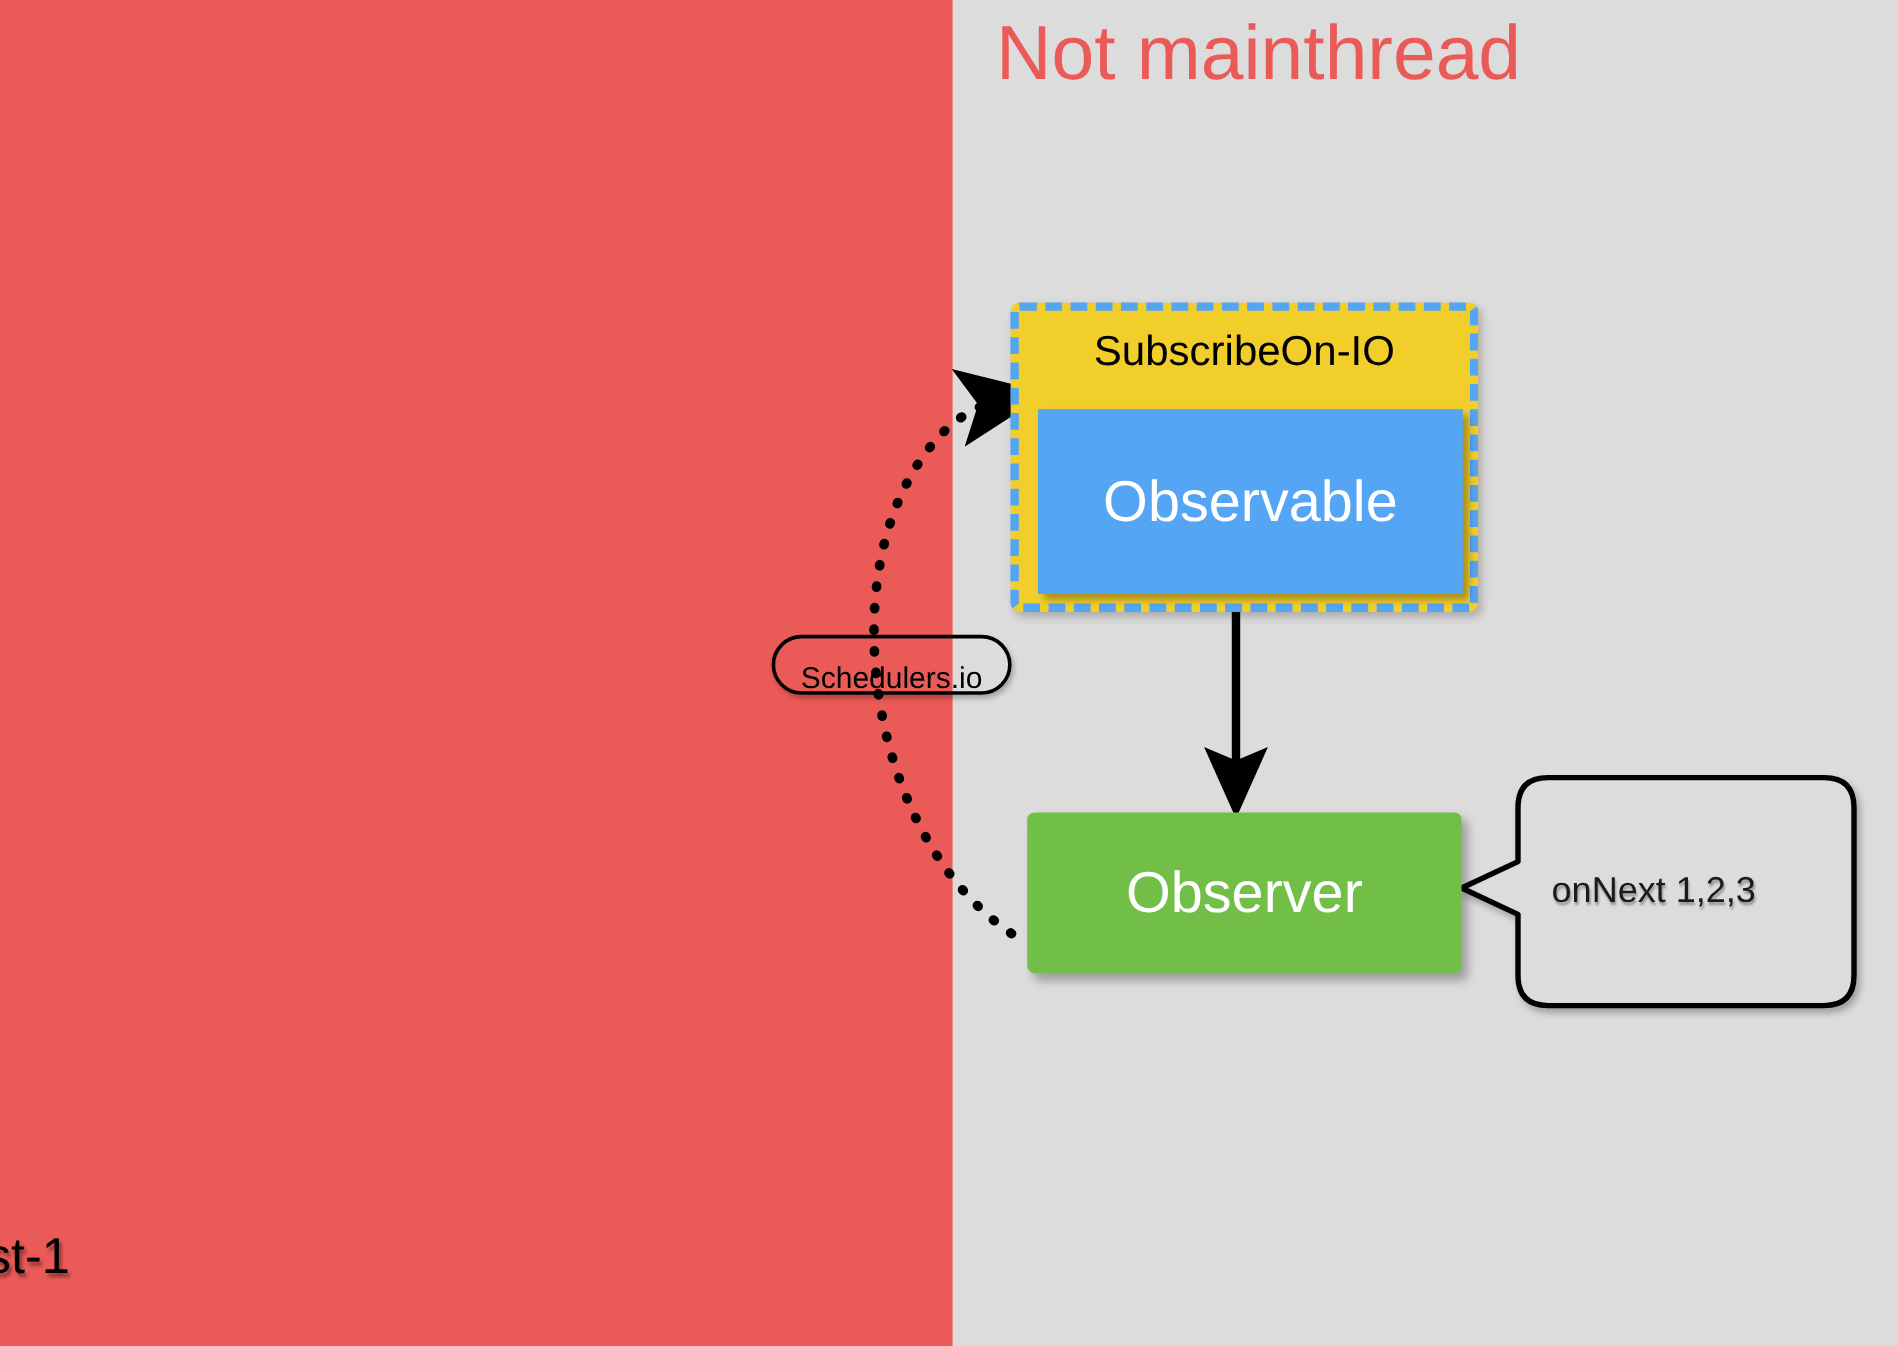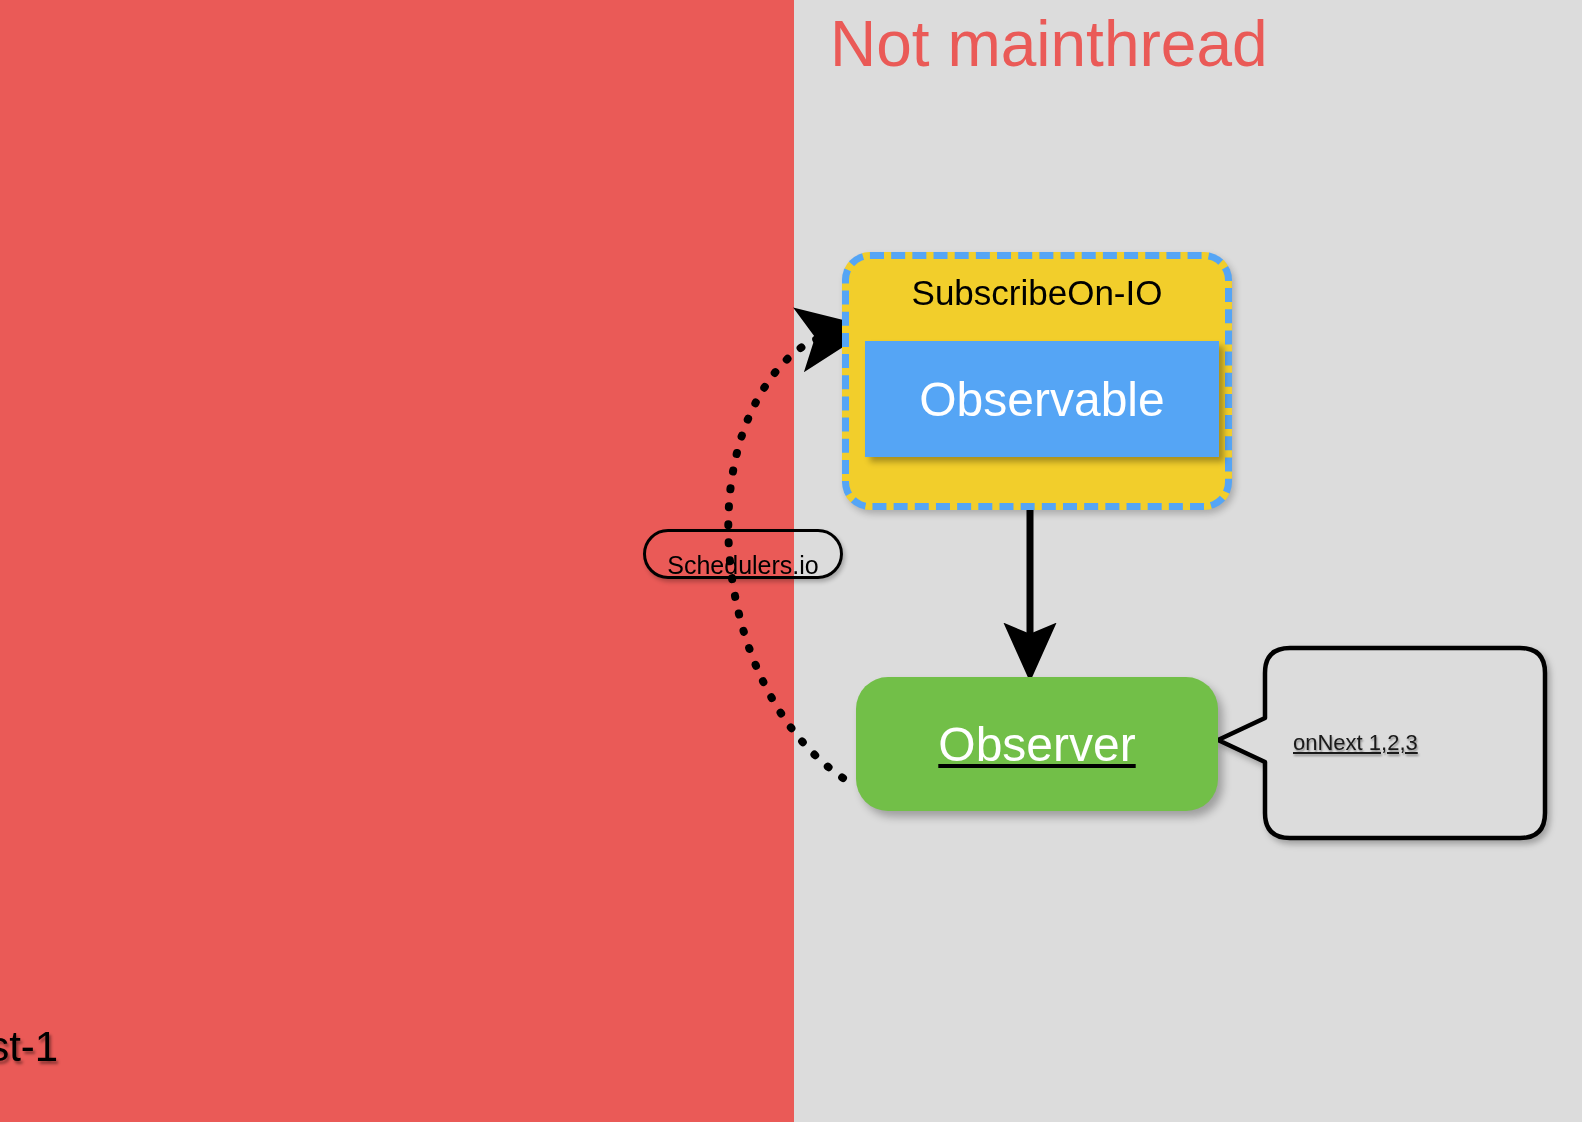--- a/index.html
+++ b/index.html
@@ -55,64 +55,63 @@
   }
   
   #subscribe-group {
     position: absolute;
     left: 842px;
     top: 252px;
     width: 390px;
     height: 258px;
     background: #f2ce2b;
     border: 7px dashed #55a5f5;
-    border-radius: 28px;
+    border-radius: 8px;
     box-sizing: border-box;
     box-shadow: 3px 4px 7px rgba(0,0,0,0.22);
   }
   #subscribe-label {
     position: absolute;
     left: 0; right: 0;
     top: 14px;
     text-align: center;
     font-size: 35px;
     color: #000000;
     white-space: nowrap;
   }
   #observable-box {
     position: absolute;
     left: 16px;
     top: 82px;
     width: 354px;
-    height: 116px;
+    height: 154px;
     background: #55a5f5;
     box-shadow: 5px 5px 6px rgba(0,0,0,0.3);
     display: flex;
     align-items: center;
     justify-content: center;
   }
   #observable-label {
     font-size: 48px;
     color: #ffffff;
     white-space: nowrap;
   }
   
   #observer-box {
     position: absolute;
     left: 856px;
     top: 677px;
     width: 362px;
     height: 134px;
     background: #72bf48;
-    border-radius: 32px;
+    border-radius: 6px;
     box-shadow: 5px 6px 8px rgba(0,0,0,0.28);
     display: flex;
     align-items: center;
     justify-content: center;
-    text-decoration: underline;
   }
   #observer-label {
     font-size: 48px;
     color: #ffffff;
     white-space: nowrap;
   }
   
   #schedulers-pill {
     position: absolute;
     left: 643px;
@@ -142,25 +141,24 @@
     width: 280px;
     height: 190px;
     display: flex;
     flex-direction: column;
     justify-content: center;
     gap: 46px;
     padding-left: 28px;
     box-sizing: border-box;
   }
   .callout-line {
-    font-size: 22px;
+    font-size: 30px;
     color: #1a1a1a;
     white-space: nowrap;
     text-shadow: 1px 2px 2px rgba(0,0,0,0.35);
-    text-decoration: underline;
   }
   
   #caption {
     position: absolute;
     left: 0;
     top: 1023px;
     width: 1582px;
     text-align: center;
     font-size: 42px;
     color: #000000;

